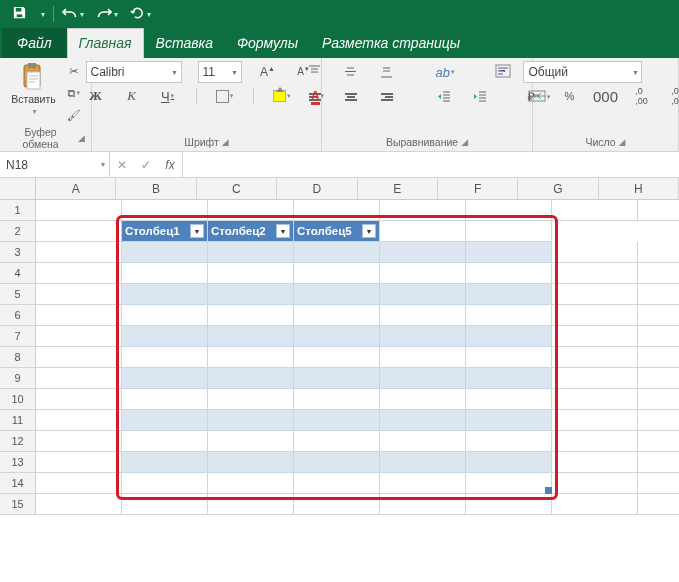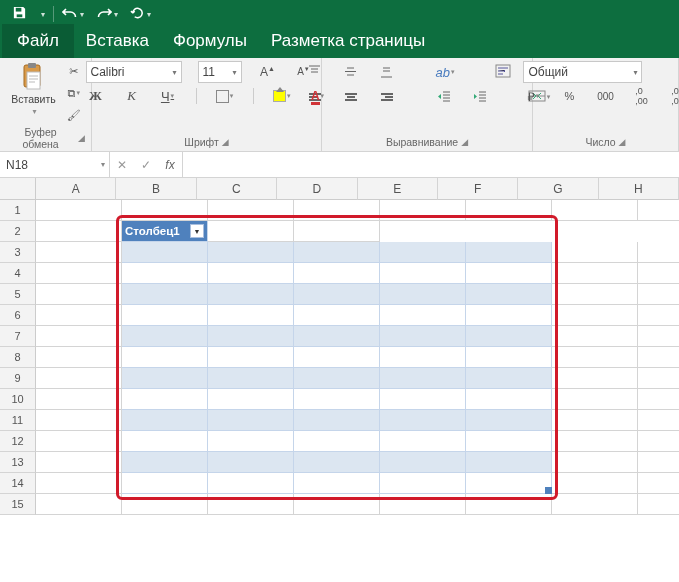--- a/index.html
+++ b/index.html
@@ -6,21 +6,21 @@
 body { background: #fff; width: 679px; height: 582px; overflow: hidden; position: relative; }
 
 
 .titlebar { background: #0d6e3f; height: 28px; display: flex; align-items: center; padding: 0 6px; }
 .qat-item { color: #fff; padding: 0 6px; height: 100%; display: flex; align-items: center; font-size: 13px; cursor: pointer; }
 .qat-sep { width: 1px; height: 16px; background: rgba(255,255,255,0.3); margin: 0 2px; }
 .caret-dn { font-size: 8px; margin-left: 2px; opacity: .8; }
 
 
 .tabs { background: #0d6e3f; height: 30px; display: flex; align-items: flex-end; padding: 0 2px; }
-.tab { color: #fff; font-size: 17px; padding: 6px 11px 7px; cursor: pointer; border: 1px solid transparent; border-bottom: none; }
+.tab { color: #fff; font-size: 14px; padding: 6px 11px 7px; cursor: pointer; border: 1px solid transparent; border-bottom: none; font-style: italic; }
 .tab.active { background: #f1f1f1; color: #217346; border-color: #ccc; }
 .tab.file { background: #0a5c35; margin-right: 0; padding: 6px 14px 7px; }
 
 
 .ribbon { background: #f1f1f1; height: 94px; display: flex; border-bottom: 1px solid #d4d4d4; }
 .group { border-right: 1px solid #d4d4d4; padding: 3px 6px 1px; display: flex; flex-direction: column; justify-content: space-between; align-items: center; }
 .group-body { display: flex; align-items: flex-start; gap: 4px; flex: 1; }
 .group-label { font-size: 10.5px; color: #666; text-align: center; padding: 1px 0 2px; width: 100%; display: flex; justify-content: center; align-items: center; gap: 3px; }
 .group-label .dlg { font-size: 9px; color: #888; cursor: pointer; }
 
@@ -123,20 +123,21 @@
     <svg width="15" height="14" viewBox="0 0 16 14">
           <path fill="none" stroke="#fff" stroke-width="1.6" d="M3 7a5 5 0 1 1 2 4M3 7l-2-2m2 2 2-2"></path>
         </svg>
   </span>
       <span class="caret-dn">▾</span>
     </div>
 </div>
 
 <div class="tabs">
   <div class="tab file">Файл</div>
+  <div class="tab active">Главная</div>
   <div class="tab">Вставка</div>
   <div class="tab">Формулы</div>
   <div class="tab">Разметка страницы</div>
 </div>
 
 <div class="ribbon">
 
   <div class="group" style="min-width:92px">
     <div class="group-body">
       <div class="big-btn">
@@ -308,21 +309,21 @@
         </div>
       <div class="row-stack">
         <div class="mini">
             <span style="font-size:12px">₽</span>
             <span class="dd-tiny">▾</span>
           </div>
         <div class="mini">
             <span>%</span>
           </div>
         <div class="mini">
-            <span style="font-size:10px">000</span>
+            <span style="font-size:15px">000</span>
           </div>
         <div class="mini">
             <span style="font-size:9px">,0<br>,00</span>
           </div>
         <div class="mini">
             <span style="font-size:9px">,00<br>,0</span>
           </div>
       </div>
     </div>
     <div class="group-label">
@@ -390,20 +391,28 @@
         <div class="cell"></div>
         <div class="cell"></div>
         <div class="cell"></div>
       </div>
       <div class="row">
         <div class="cell"></div>
         <div class="cell tbl-header tbl-cell">
           <span>Столбец1</span>
           <span class="flt">▼</span>
         </div>
+        <div class="cell tbl-header tbl-cell">
+          <span>Столбец2</span>
+          <span class="flt">▼</span>
+        </div>
+        <div class="cell tbl-header tbl-cell">
+          <span>Столбец5</span>
+          <span class="flt">▼</span>
+        </div>
         <div class="cell"></div>
         <div class="cell"></div>
       </div>
       <div class="row">
         <div class="cell"></div>
         <div class="cell tbl-cell tbl-band-a"></div>
         <div class="cell tbl-cell tbl-band-a"></div>
         <div class="cell tbl-cell tbl-band-a"></div>
         <div class="cell tbl-cell tbl-band-a"></div>
         <div class="cell tbl-cell tbl-band-a"></div>

